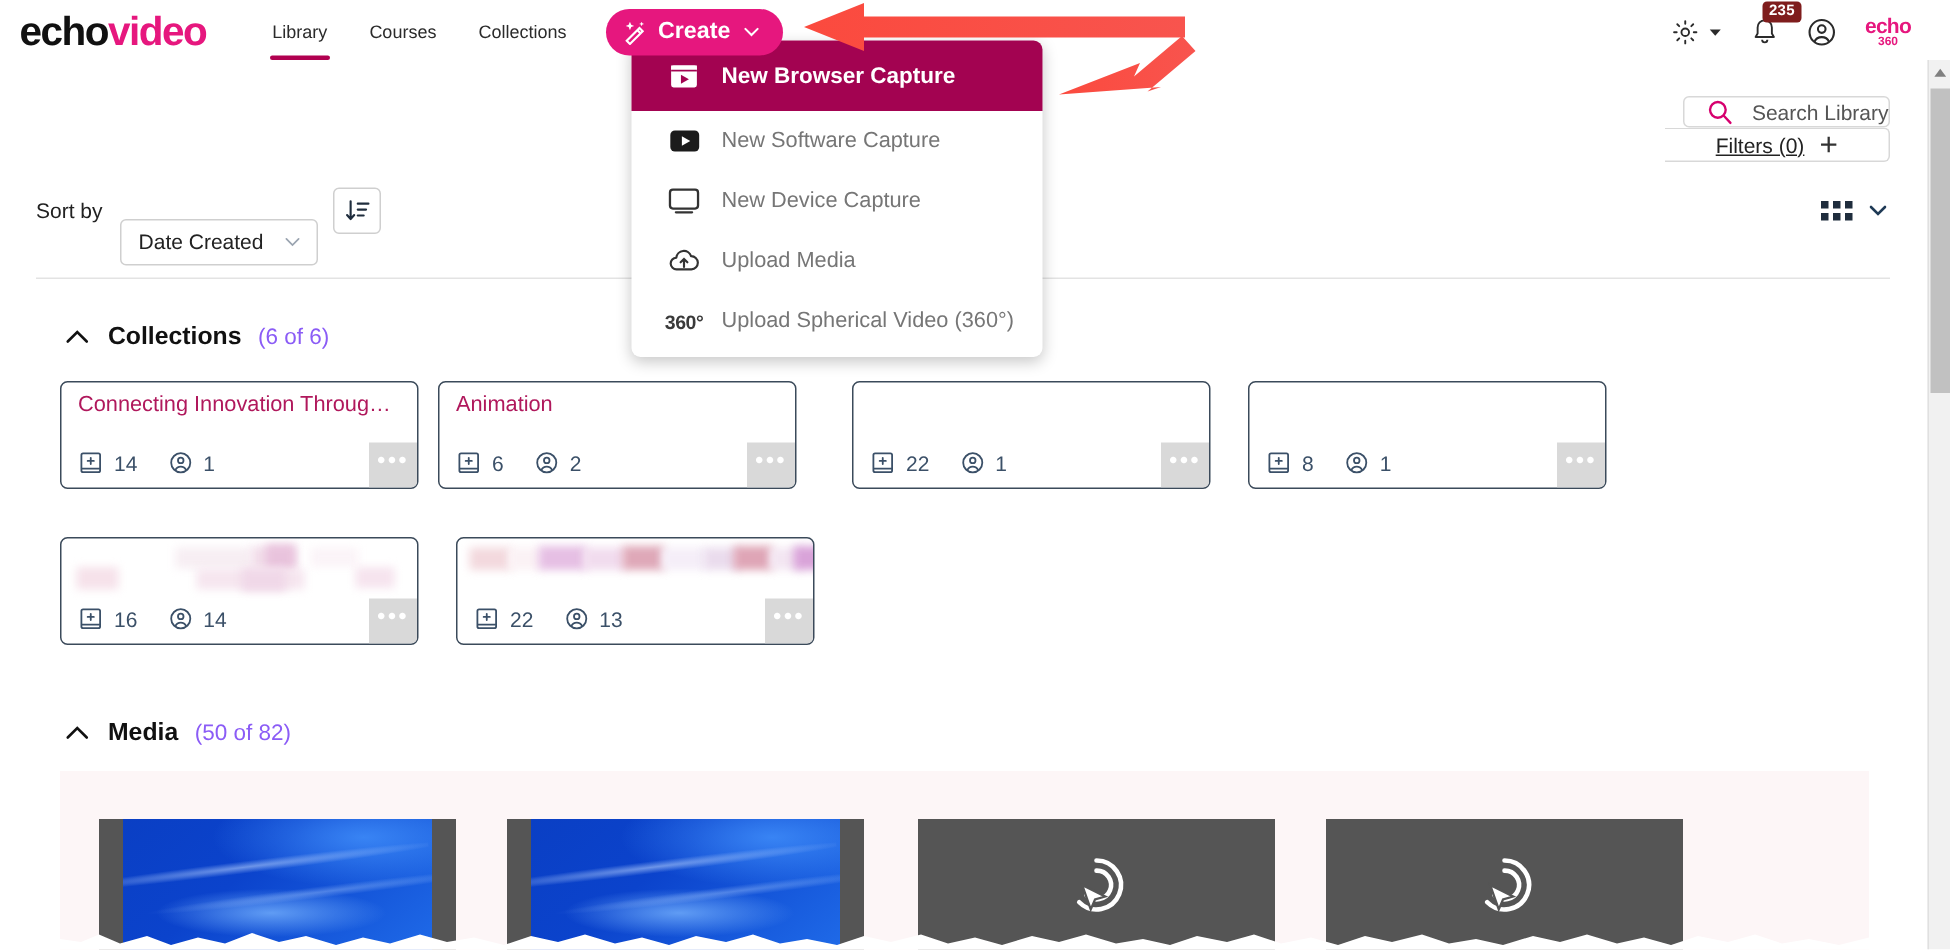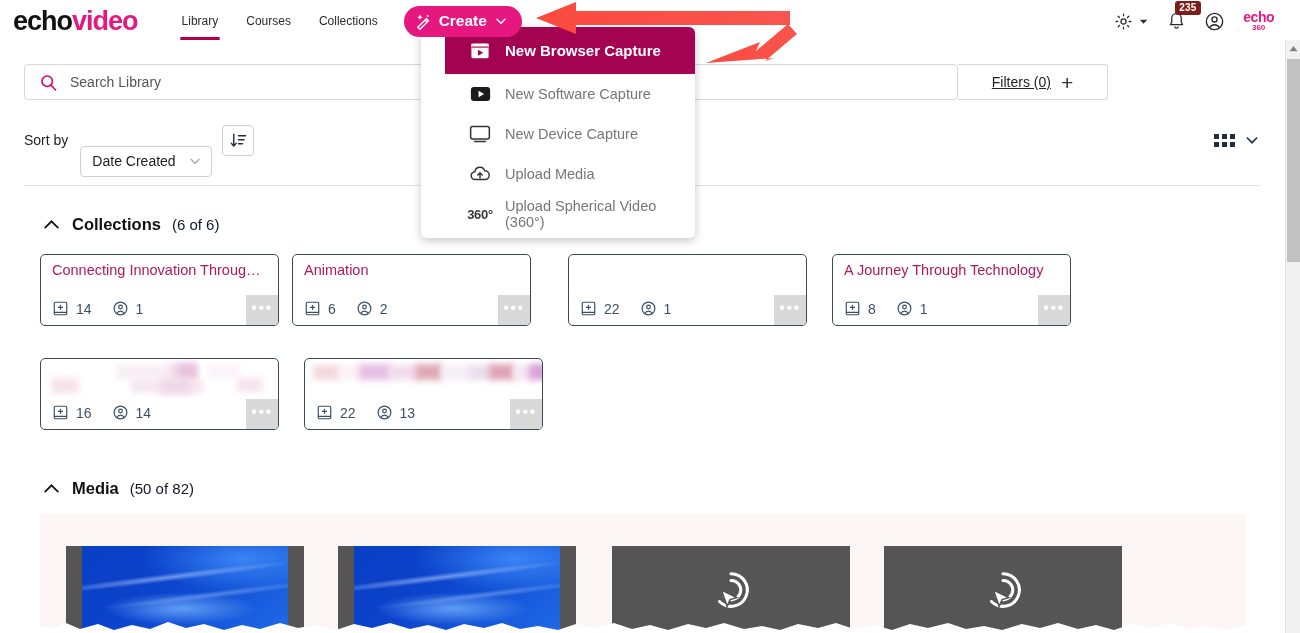--- a/index.html
+++ b/index.html
@@ -48,22 +48,22 @@
     position:absolute; top:-10px; left:8px; background:#7f1d1d; color:#fff;
     font-size:10px; font-weight:bold; padding:1px 4px; border-radius:3px;
     line-height:1.2; letter-spacing:0.2px;
   }
   .echo360 { display:flex; flex-direction:column; align-items:center; line-height:1; }
   .echo360 .e3-top { color:#E6177E; font-size:14px; font-weight:bold; letter-spacing:-0.5px; }
   .echo360 .e3-bot { color:#E6177E; font-size:8px; font-weight:bold; margin-top:0; }
 
   
   .searchrow {
-    position:absolute; top:64px; left:24px; width:1084px; height:36px;
-    display:flex; align-items:flex-end;
+    position:absolute; top:64px; left:24px; width:1236px; height:36px;
+    display:flex; align-items:flex-end;flex-direction:column;
   }
   .searchbox {
     flex:1; height:36px; border:1px solid #d8d8d8; border-radius:4px;
     display:flex; align-items:center; gap:12px; padding-left:14px; background:#fff;
   }
   .searchbox .ph { color:#555; font-size:14px; }
   .filters-box {
     width:150px; height:36px; border:1px solid #d8d8d8; border-left:none;
     border-radius:0 4px 4px 0; display:flex; align-items:center;
     justify-content:center; gap:10px; background:#fff; cursor:pointer;
@@ -89,21 +89,21 @@
   }
   .viewtoggle { margin-left:auto; display:flex; align-items:center; gap:9px; cursor:pointer; }
   .griddots { display:grid; grid-template-columns:repeat(3,5px); grid-template-rows:repeat(2,5px); gap:3px; }
   .griddots i { display:block; width:5px; height:5px; background:#1f2d3d; }
 
   .divider { position:absolute; left:24px; width:1236px; height:1px; background:#e3e3e3; }
 
   
   .sect-header { position:absolute; display:flex; align-items:center; gap:11px; }
   .sect-title { font-size:16.5px; font-weight:bold; color:#111; }
-  .sect-count { font-size:15px; color:#0f172a; }
+  .sect-count { font-size:15px; color:#8b5cf6; }
 
   
   .card {
     position:absolute; width:239px; height:72px; border:1px solid #3b4a5a;
     border-radius:5px; background:#fff; overflow:hidden;
   }
   .card-title {
     position:absolute; top:7px; left:11px; right:10px;
     font-size:14.5px; color:#B0185C; white-space:nowrap;
     overflow:hidden; text-overflow:ellipsis; cursor:pointer;
@@ -146,21 +146,21 @@
   .gray-fill { position:absolute; inset:0; background:#555555; display:flex; align-items:center; justify-content:center; }
 
   
   .dropdown {
     position:absolute; top:27px; left:421px; width:274px; height:211px;
     background:#ffffff; border-radius:6px; z-index:20;
     box-shadow: 0 3px 10px rgba(0,0,0,0.22);
   }
   .dd-item {
     height:40px; display:flex; align-items:center; gap:14px;
-    padding-left:24px; font-size:14.5px; color:#767676; cursor:pointer;margin-left:24px;
+    padding-left:24px; font-size:14.5px; color:#767676; cursor:pointer;
   }
   .dd-item.first {
     height:47px; background:#A30351; color:#ffffff; font-weight:bold;
     border-radius:6px 6px 0 0; font-size:15px;
   }
   .dd-icon { width:22px; display:flex; align-items:center; justify-content:center; flex:0 0 22px; }
   .dd-360 { font-size:13px; font-weight:bold; color:#3a3a3a; letter-spacing:-0.3px; }
 
   
   .arrows { position:absolute; inset:0; pointer-events:none; z-index:40; }
@@ -359,21 +359,20 @@
         </svg>
         <span class="num">1</span>
       </span>
     </div>
     <div class="card-more">
       <span>•••</span>
     </div>
   </div>
 
   <div class="card" style="left:832px; top:254px">
-    <div class="card-title">A Journey Through Technology</div>
     <div class="card-meta">
       <span class="meta-item">
         <svg width="17" height="17" viewBox="0 0 24 24">
           <rect x="3.2" y="3.2" width="17.6" height="17.6" rx="1.6" fill="none" stroke="#3b5068" stroke-width="1.7"></rect>
           <path d="M3.2 17.6 H20.8" stroke="#3b5068" stroke-width="1.7"></path>
           <path d="M12 7.4 V13.2 M9.1 10.3 H14.9" stroke="#3b5068" stroke-width="1.7" stroke-linecap="round"></path>
         </svg>
         <span class="num">8</span>
       </span>
       <span class="meta-item">

